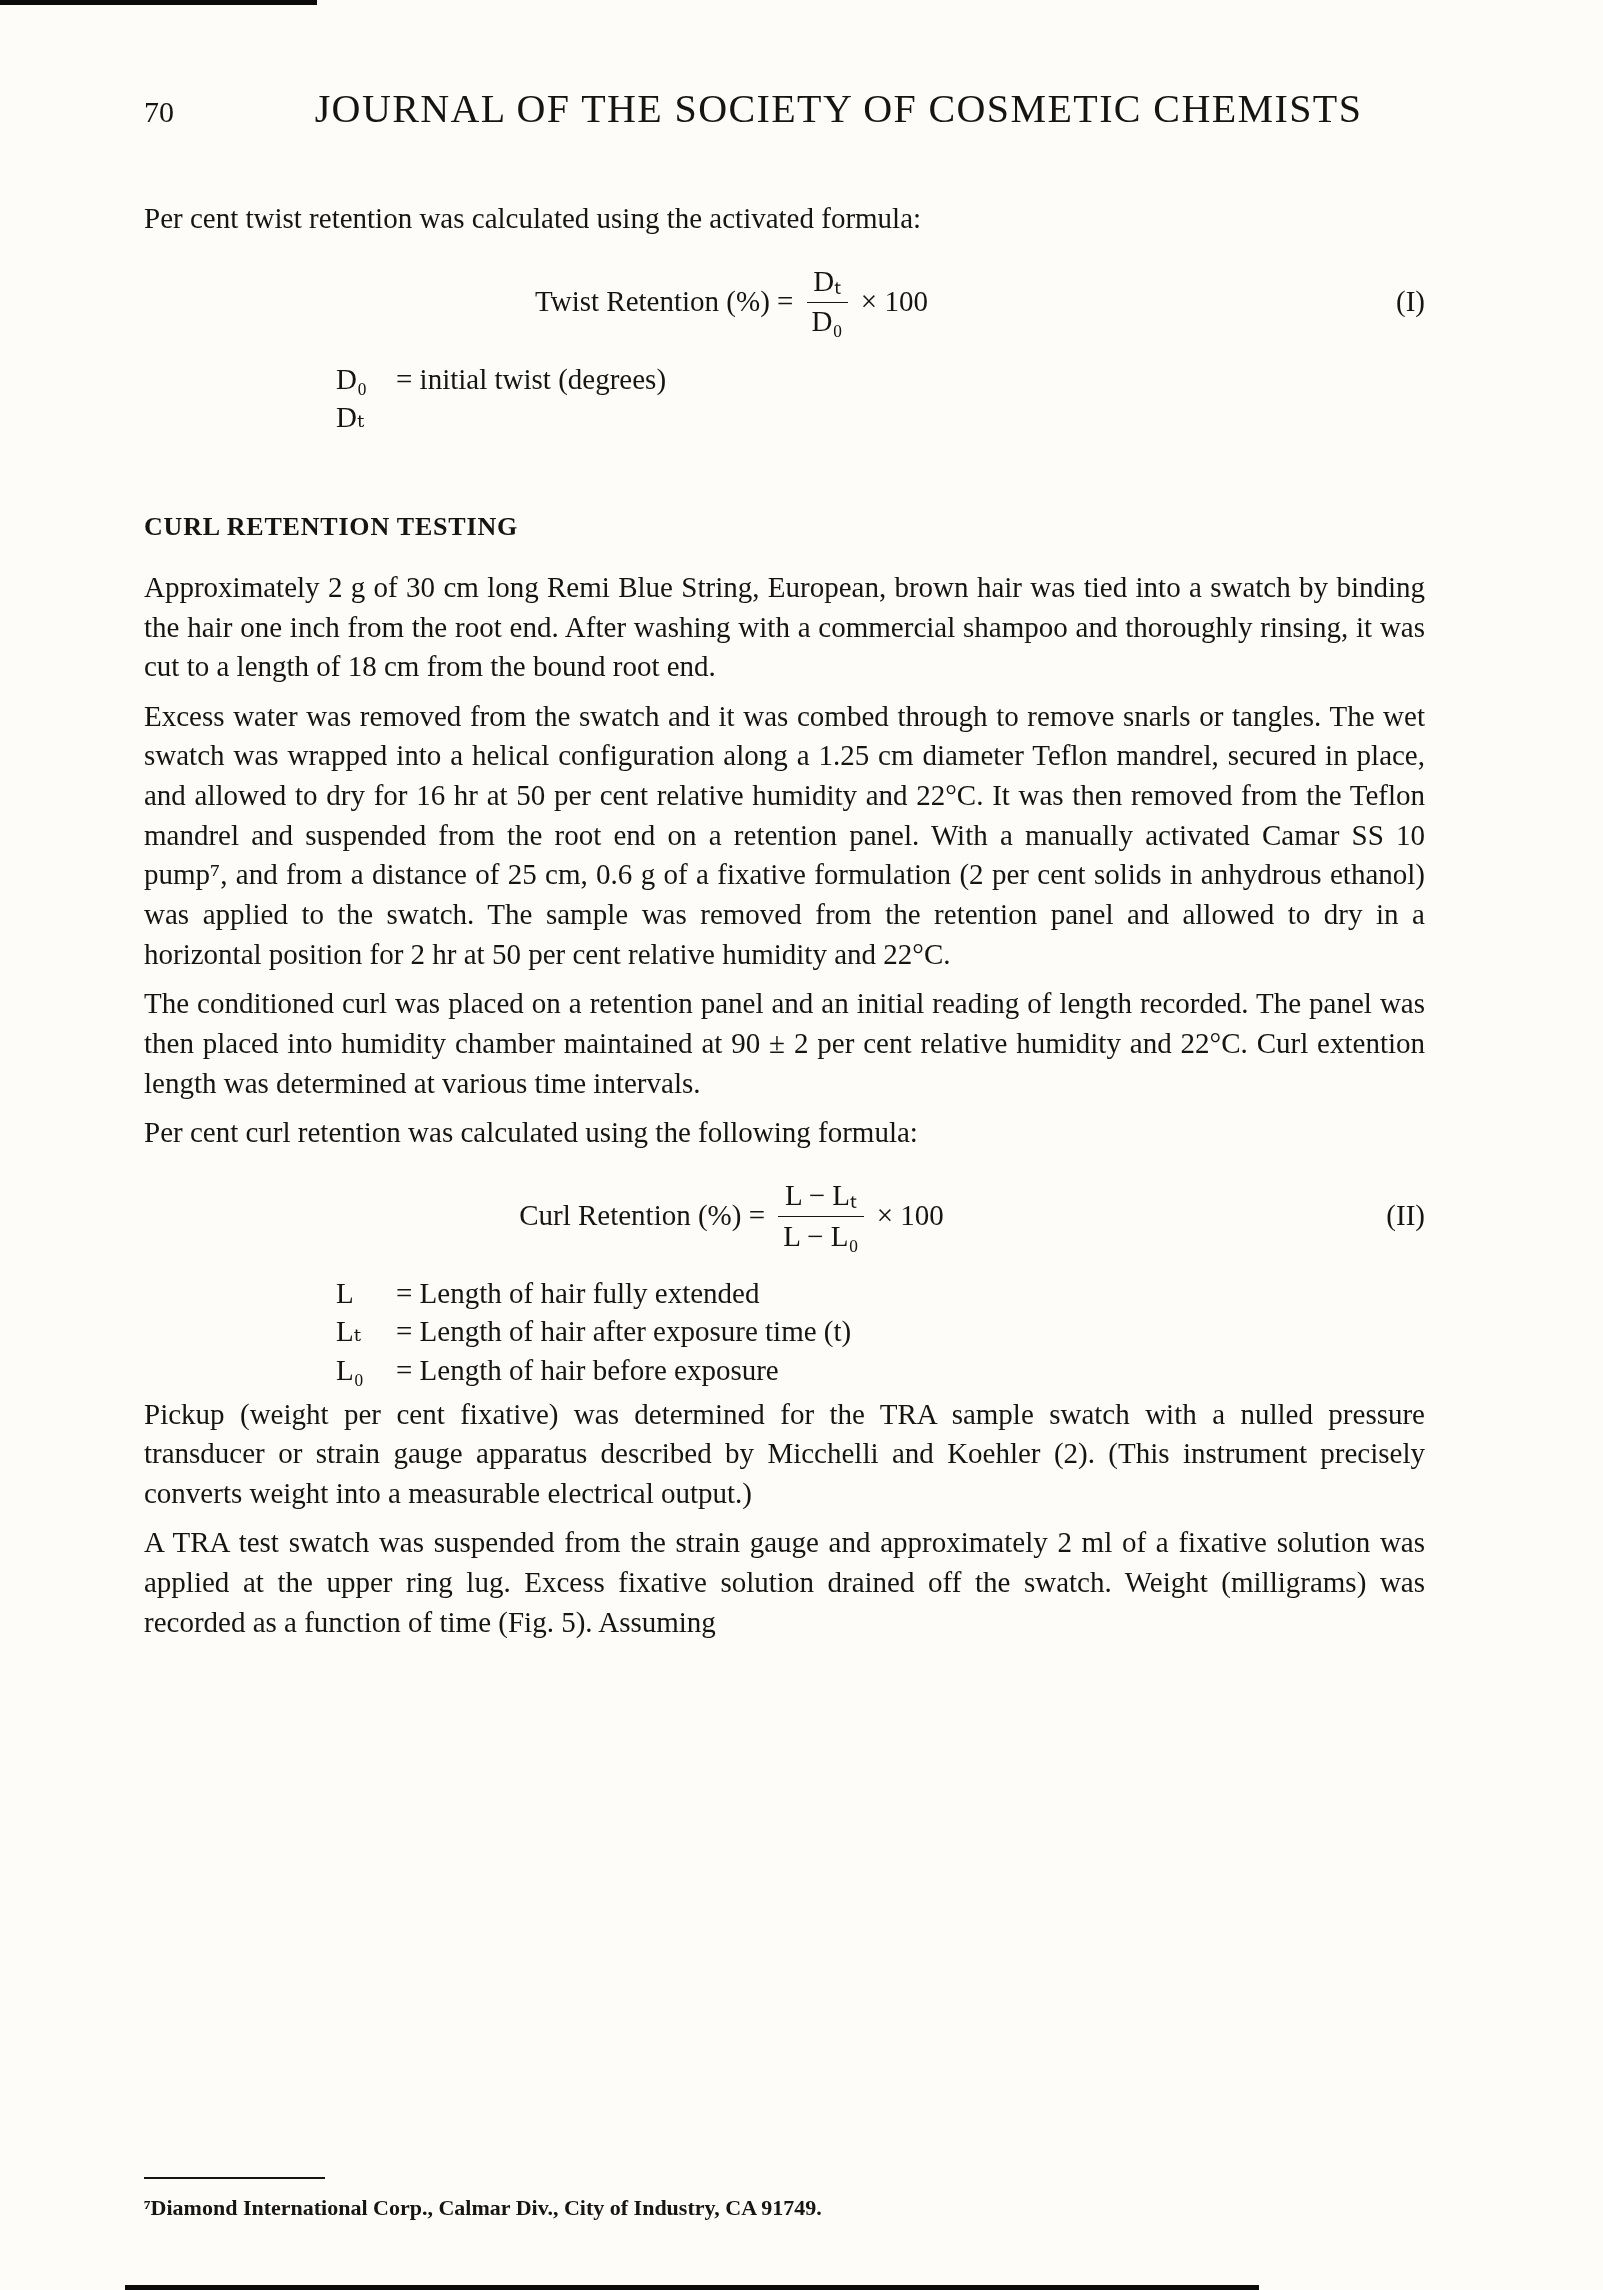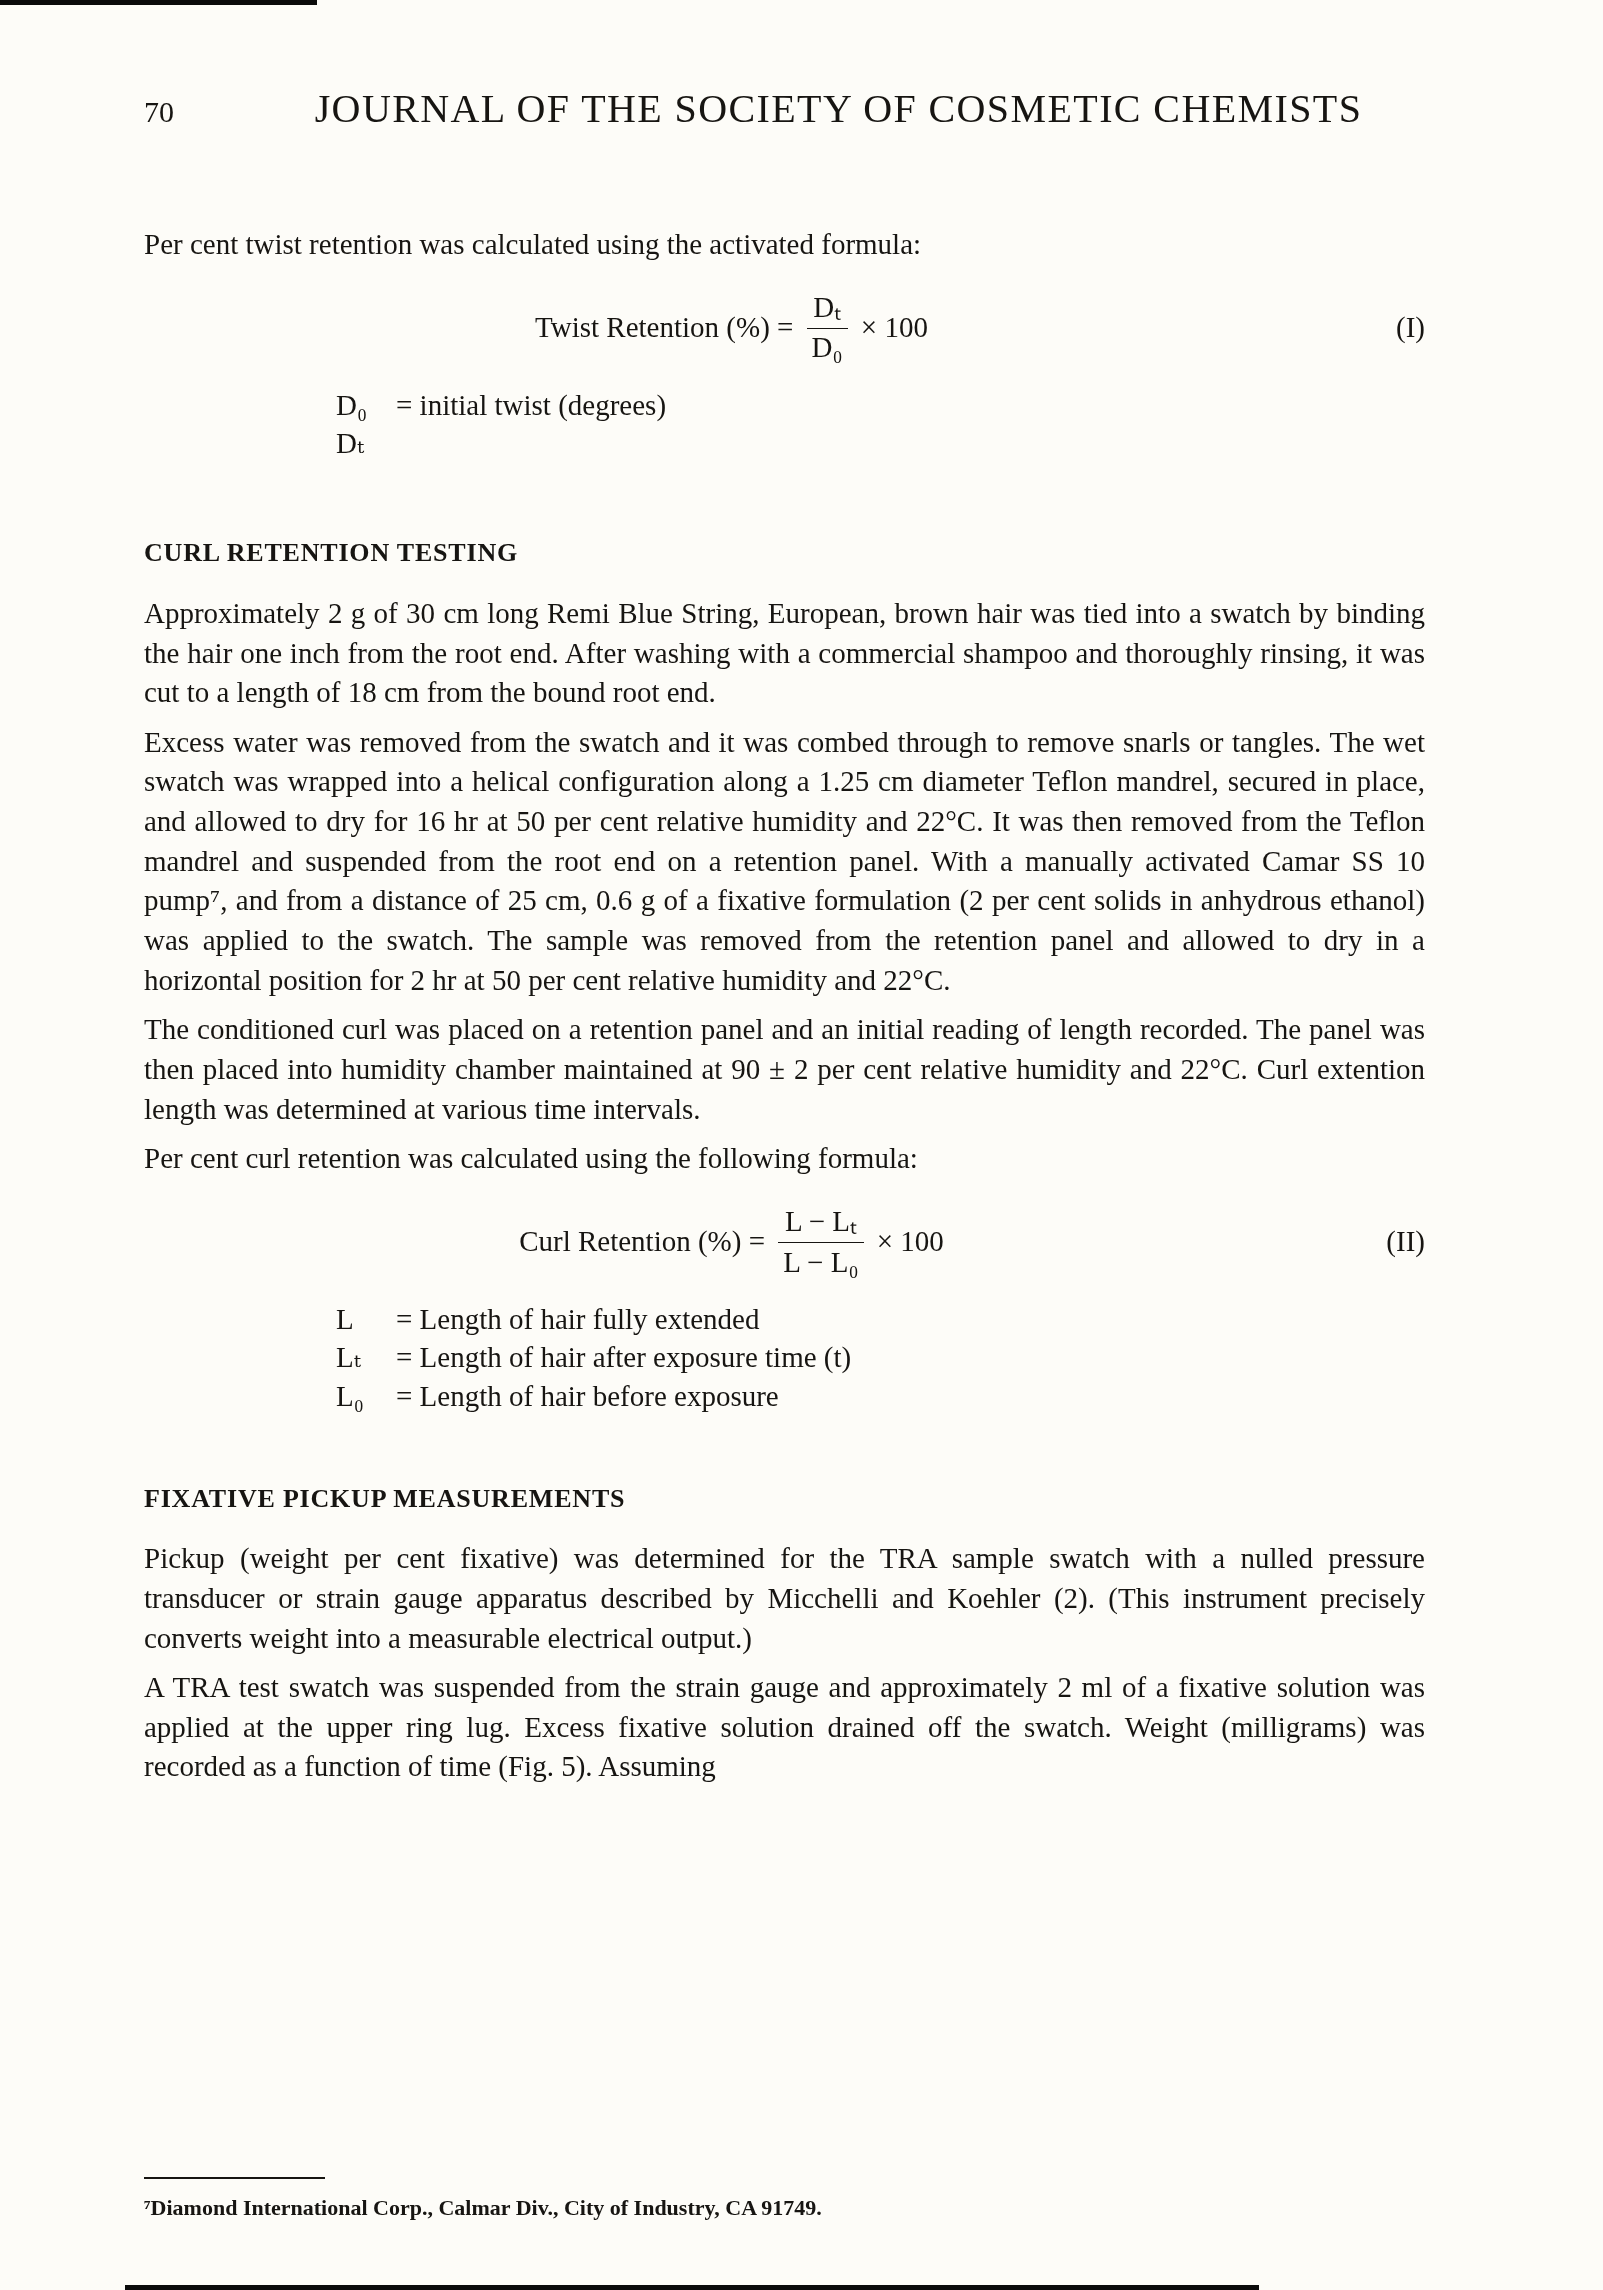--- a/index.html
+++ b/index.html
@@ -20,21 +20,21 @@
     flex-direction: column;
     overflow: hidden;
   }
   .scan-artifact { position: absolute; background: #0b0b0b; }
   .artifact-top { top: 0; left: 0; width: 317px; height: 4.8px; }
   .artifact-bottom { bottom: 0; left: 125px; width: 1134px; height: 4.8px; }
 
   .page-header {
     display: flex;
     align-items: baseline;
-    margin-bottom: 88px;
+    margin-bottom: 62px;
   }
   .page-number { width: 108px; font-size: 30px; }
   .journal-title {
     flex: 1;
     text-align: center;
     font-size: 40px;
     letter-spacing: 1.4px;
     white-space: nowrap;
   }
 
@@ -154,21 +154,20 @@
     <div class="def-row">
       <span class="def-sym">Lₜ</span>
       <span>= Length of hair after exposure time (t)</span>
     </div>
     <div class="def-row">
       <span class="def-sym">L₀</span>
       <span>= Length of hair before exposure</span>
     </div>
   </div>
 
-  <h2 class="section-heading">FIXATIVE PICKUP MEASUREMENTS</h2>
 
   <p class="body-par">Pickup (weight per cent fixative) was determined for the TRA sample swatch with a nulled pressure transducer or strain gauge apparatus described by Micchelli and Koehler (2). (This instrument precisely converts weight into a measurable electrical output.)</p>
   <p class="body-par">A TRA test swatch was suspended from the strain gauge and approximately 2 ml of a fixative solution was applied at the upper ring lug. Excess fixative solution drained off the swatch. Weight (milligrams) was recorded as a function of time (Fig. 5). Assuming</p>
 
   <div class="footnote">
     <div class="footnote-rule"></div>
     <div>⁷Diamond International Corp., Calmar Div., City of Industry, CA 91749.</div>
   </div>
 </div>
 

